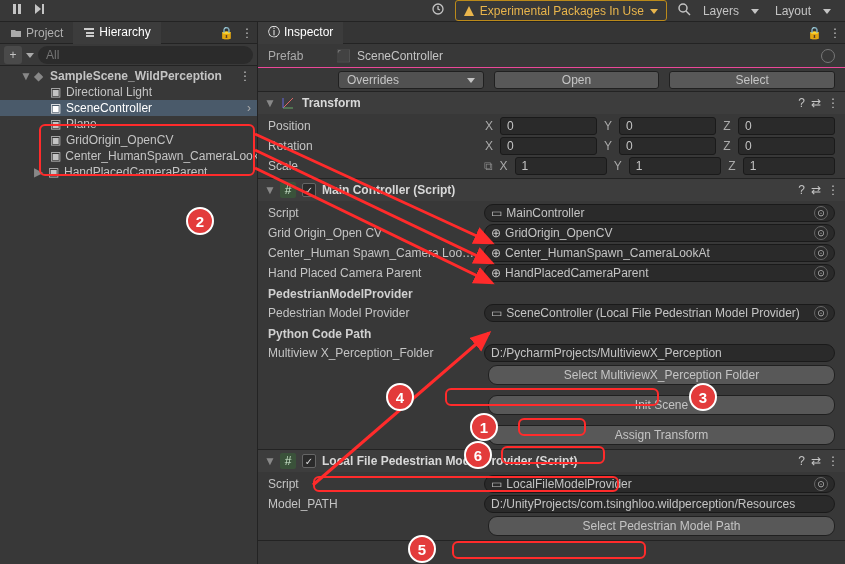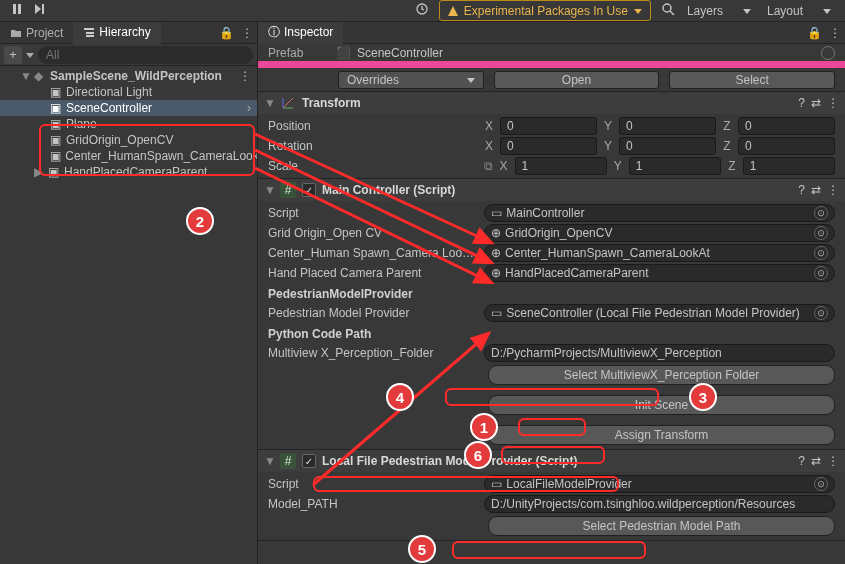--- a/index.html
+++ b/index.html
@@ -2,21 +2,21 @@
 <html><head>
 <meta charset="utf-8">
 <style>
   * { box-sizing: border-box; margin: 0; padding: 0; font-family: Arial, Helvetica, sans-serif; font-size: 12px; }
   body { background: #383838; color: #c4c4c4; width: 845px; height: 564px; overflow: hidden; position: relative; }
   
   .topbar { height: 22px; background: #383838; border-bottom: 1px solid #232323; display: flex; padding: 0 6px; }
   .topbar .spacer { flex: 1; }
   .topbar .pill { border: 1px solid #bb8a1a; color: #e9b54c; padding: 1px 8px; border-radius: 3px; margin: 0 6px; display: flex; align-items: center; gap: 6px; }
   .topbar .iconbtn { width: 18px; height: 18px; display: flex; align-items: center; justify-content: center; margin: 0 2px; color: #c4c4c4; }
-  .topbar .dd { display: flex; align-items: center; gap: 20px; margin: 0 8px; }
+  .topbar .dd { display: flex; align-items: center; gap: 12px; margin: 0 8px; }
 
   .main { display: flex; height: calc(100% - 22px); }
   .left { width: 258px; display: flex; flex-direction: column; border-right: 1px solid #232323; }
   .right { flex: 1; display: flex; flex-direction: column; min-width: 0; }
 
   .tabs { height: 22px; background: #353535; display: flex; align-items: stretch; border-bottom: 1px solid #232323; }
   .tab { display: flex; align-items: center; gap: 4px; padding: 0 10px; color: #b0b0b0; }
   .tab.active { background: #3c3c3c; color: #ffffff; border-bottom: 2px solid #3c3c3c; margin-bottom: -1px; }
   .tabs .filler { flex: 1; }
   .tabs .dots { width: 20px; display: flex; align-items: center; justify-content: center; }
@@ -27,21 +27,21 @@
 
   .hierarchy { flex: 1; background: #383838; overflow: hidden; padding-top: 2px;}
   .hrow { display: flex; align-items: center; height: 16px; padding-left: 6px; gap: 4px; white-space: nowrap; }
   .hrow .fold { width: 10px; color: #888; }
   .hrow.selected { background: #4a5a6a; color: #fff; }
   .cube { display:inline-flex; width:12px; }
   .indent1 { padding-left: 34px; }
   .indent2 { padding-left: 50px; }
   .unity { color: #888; display:inline-flex; width:12px;}
 
-  .insp-head { height: 24px; display: flex; align-items: center; padding: 0 10px; gap: 10px; border-bottom: 7px solid #ec4899; }
+  .insp-head { height: 24px; display: flex; align-items: center; padding: 0 10px; gap: 10px; border-bottom: 1px solid #ec4899; }
   .insp-head .lbl { width: 58px; color: #aaa; }
   .insp-head .obj { flex: 1; display: flex; align-items: center; gap: 6px; }
   .hdcircle { width: 14px; height: 14px; border: 1px solid #777; border-radius: 50%; }
 
   .ovr { height: 24px; display: flex; align-items: center; padding: 0 10px 0 80px; gap: 10px; border-bottom: 1px solid #232323; }
   .dropdown { background: #515151; border: 1px solid #202020; border-radius: 3px; height: 18px; display: flex; align-items: center; padding: 0 8px; gap: 6px; }
   .btn { background: #585858; border: 1px solid #202020; border-radius: 3px; height: 18px; display: flex; align-items: center; justify-content: center; padding: 0 18px; }
   .flex1 { flex: 1; }
 
   .comp { border-bottom: 1px solid #232323; }

